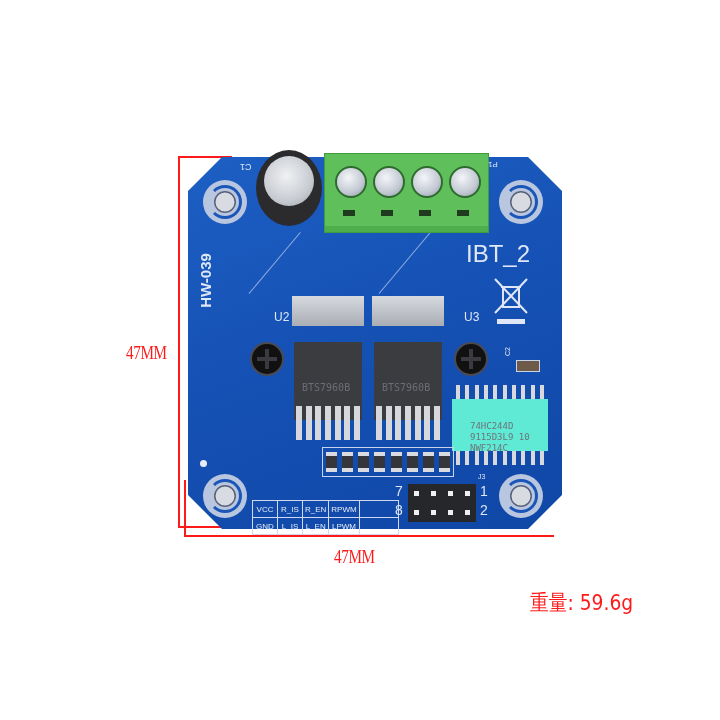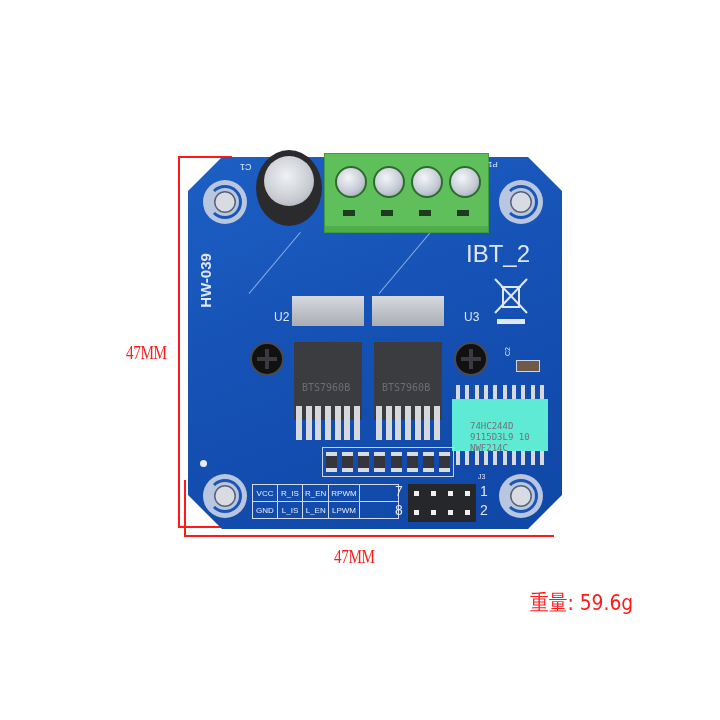--- a/index.html
+++ b/index.html
@@ -31,21 +31,21 @@
   .ic .body { position:absolute; left:0; top:14px; width:96px; height:52px; background:#5eead4; }
   .ic .row { position:absolute; left:4px; width:88px; height:14px; display:flex; justify-content:space-between; }
   .ic .p { width:4px; height:14px; background:#d7d9dd; }
   .ic .txt { position:absolute; left:18px; top:22px; color:#70737a; font-size:9px; line-height:11px; font-family:"DejaVu Sans Mono", monospace; }
   .screw-head { position:absolute; width:30px; height:30px; border-radius:50%; background:#111; box-shadow: 0 0 0 2px #4a4a52; }
   .screw-head::before, .screw-head::after { content:""; position:absolute; background:#3a3a40; }
   .screw-head::before { left:13px; top:5px; width:4px; height:20px; }
   .screw-head::after { left:5px; top:13px; width:20px; height:4px; }
   .resistors { position:absolute; left:322px; top:447px; width:130px; height:28px; border:1px solid #c8d4ee; display:flex; justify-content:space-around; align-items:center; }
   .res { width:11px; height:20px; background:#34363b; border-top:4px solid #d9dbe0; border-bottom:4px solid #d9dbe0; box-sizing:border-box; }
-  .pin-table { position:absolute; left:252px; top:484px; border-collapse:collapse; }
+  .pin-table { position:absolute; left:252px; top:500px; border-collapse:collapse; }
   .pin-table td { border:1px solid #cfd9ef; color:#e6ecf8; font-size:8px; padding:2px 2px; height:12px; min-width:20px; text-align:center; }
   .header { position:absolute; left:408px; top:484px; width:68px; height:38px; background:#26272b; display:grid; grid-template-columns:repeat(4,1fr); grid-template-rows:repeat(2,1fr); }
   .header span { display:flex; align-items:center; justify-content:center; }
   .header span i { display:block; width:5px; height:5px; background:#f0f0f0; }
   .weee { position:absolute; left:491px; top:275px; width:40px; height:52px; }
 </style>
 </head>
 <body>
 
 <div class="dim" style="left:178px;top:156px;width:2px;height:371px;"></div>

